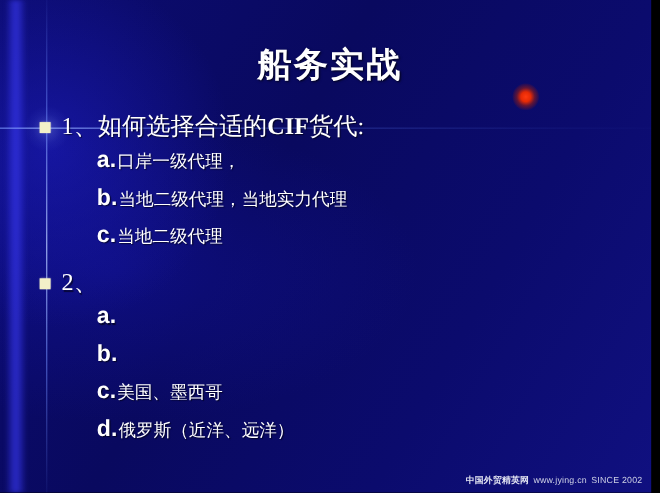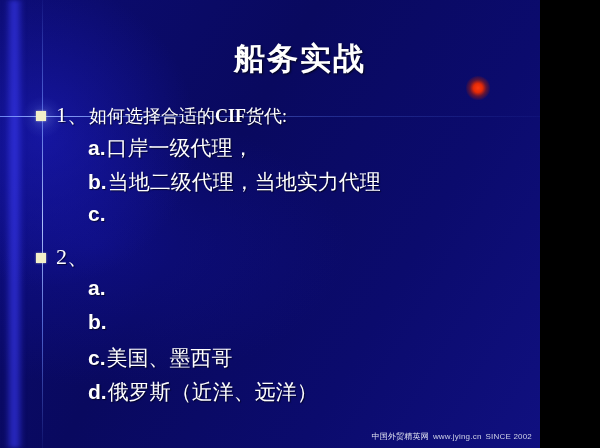--- a/index.html
+++ b/index.html
@@ -3,21 +3,21 @@
 <meta charset="utf-8">
 <style>
   html, body {
     margin: 0;
     padding: 0;
     background: #000;
   }
 
   #slide {
     position: relative;
-    width: 540px;
+    width: 592px;
     height: 448px;
     overflow: hidden;
     font-family: "Liberation Serif", "DejaVu Serif", serif;
     background:
       radial-gradient(circle at 8% 30%, rgba(30,30,200,0.55) 0%, rgba(30,30,200,0.0) 26%),
       radial-gradient(ellipse at 18% 55%, rgba(20,20,170,0.40) 0%, rgba(20,20,170,0.0) 40%),
       linear-gradient(120deg, #0c0c72 0%, #09095f 40%, #0b0b6d 70%, #101080 100%);
   }
 
   
@@ -133,21 +133,21 @@
   }
   .top-item .num {
     margin-left: 22px;
     font-size: 22px;
     color: #ffffff;
     font-family: "Liberation Serif", "DejaVu Serif", serif;
     text-shadow: 1px 1px 1px rgba(0,0,0,0.6);
     white-space: nowrap;
   }
   .top-item .txt {
-    font-size: 18px;
+    font-size: 22px;
     color: #ffffff;
     font-family: "Liberation Serif", "DejaVu Serif", serif;
     text-shadow: 1px 1px 1px rgba(0,0,0,0.6);
     white-space: nowrap;
   }
   .top-item .txt b {
     font-family: "Liberation Serif", "DejaVu Serif", serif;
     font-weight: bold;
   }
 
@@ -160,39 +160,39 @@
   .sub-item .marker {
     font-family: "Liberation Sans", "DejaVu Sans", sans-serif;
     font-weight: bold;
     font-size: 21px;
     color: #ffffff;
     text-shadow: 1px 1px 1px rgba(0,0,0,0.6);
     margin-right: 1px;
   }
   .sub-item .txt {
     font-family: Liberation Mono, monospace;
-    font-size: 21px;
+    font-size: 16px;
     color: #ffffff;
     text-shadow: 1px 1px 1px rgba(0,0,0,0.6);
     white-space: nowrap;
   }
 
   .group-2 { margin-top: 6px; }
 
   .footer {
     position: absolute;
     right: 8px;
     bottom: 6px;
     font-size: 8px;
     color: #cfd2e6;
     letter-spacing: 0.2px;
     white-space: nowrap;
     font-family: "Liberation Sans", "DejaVu Sans", sans-serif;
   }
-  .footer .cn { font-weight: normal; color: #e2e4f2; }
+  .footer .cn { font-weight: bold; color: #e2e4f2; }
   .footer .sep { display: inline-block; width: 4px; }
 </style>
 </head>
 <body>
 
 <div id="slide">
 
   <div class="left-band"></div>
   <div class="cross-glow"></div>
   <div class="cross-h"></div>
@@ -213,20 +213,21 @@
       <div class="sub-item">
         <span class="marker">a.</span>
         <span class="txt">口岸一级代理，</span>
       </div>
       <div class="sub-item">
         <span class="marker">b.</span>
         <span class="txt">当地二级代理，当地实力代理</span>
       </div>
       <div class="sub-item">
         <span class="marker">c.</span>
+        <span class="txt">当地二级代理</span>
       </div>
     </div>
 
     <div class="group group-2">
       <div class="top-item">
         <span class="bullet-sq"></span>
         <span class="num">2、</span>
       </div>
 
       <div class="sub-item">

